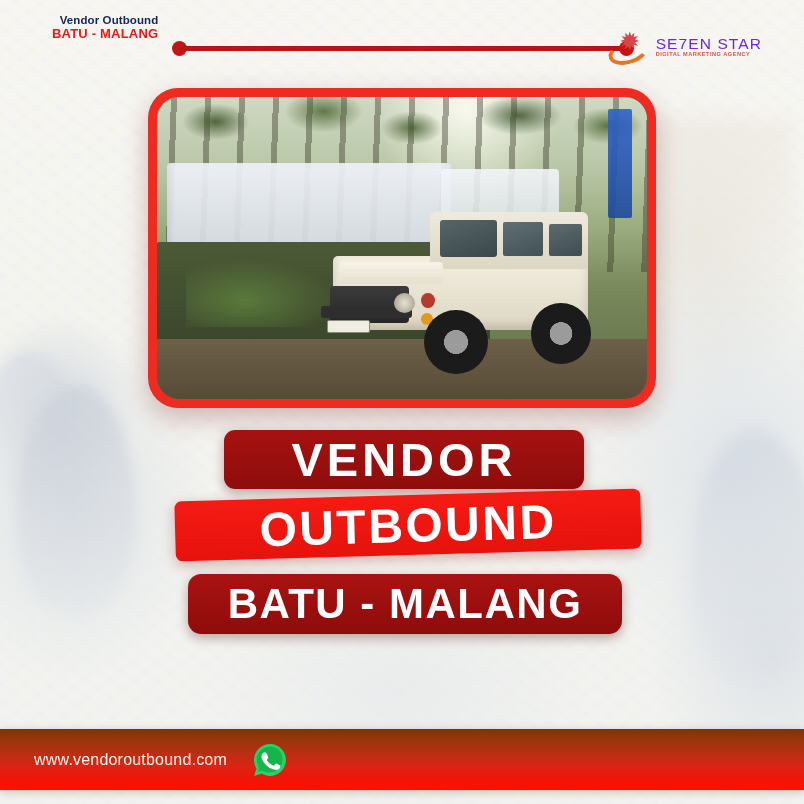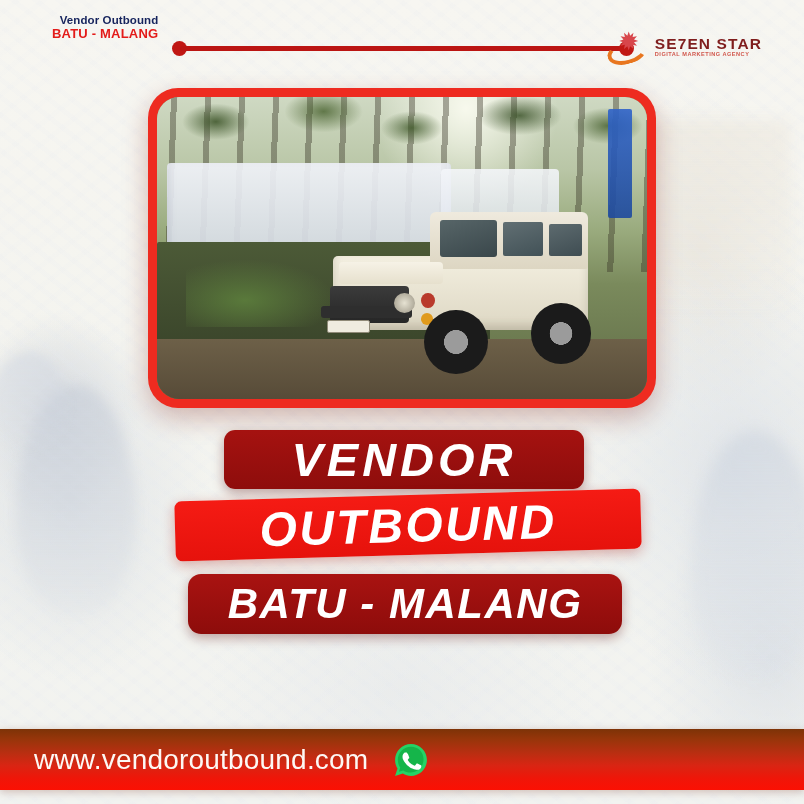--- a/index.html
+++ b/index.html
@@ -130,23 +130,23 @@
     left: 11px; top: 1px;
     width: 24px; height: 24px;
     color: #d8464b;
     font-size: 25px;
     line-height: 24px;
     text-align: center;
   }
   .logo-text { line-height: 1.05; }
   .logo-name {
     font-size: 15.5px;
-    font-weight: 700;
+    font-weight: 400;
     letter-spacing: 1.1px;
-    color: #7f1d1d;
+    color: #6d28d9;
     white-space: nowrap;
   }
   .logo-sub {
     font-size: 5.6px;
     font-weight: 700;
     letter-spacing: .5px;
     color: #d1574c;
     white-space: nowrap;
   }
 
@@ -227,21 +227,21 @@
   .j-plate { position:absolute; left:6%;  top:64%; width:14%; height:8%;
              background:#efece0; border:1px solid #8f8a78; border-radius:2px; }
   .j-wheelF{ position:absolute; left:38%; top:58%; width:21%; height:38%;
              background:radial-gradient(circle at 50% 50%, #9b9b9b 0 26%, #1b1b1b 27% 100%);
              border-radius:50%; }
   .j-wheelR{ position:absolute; left:73%; top:54%; width:20%; height:36%;
              background:radial-gradient(circle at 50% 50%, #9b9b9b 0 26%, #1b1b1b 27% 100%);
              border-radius:50%; }
 
   
-  .banners { position:absolute; left:0; top:0; width:654px; height:804px; z-index:6; pointer-events:none;font-style:italic; }
+  .banners { position:absolute; left:0; top:0; width:654px; height:804px; z-index:6; pointer-events:none; }
   .banner {
     position: absolute;
     display: flex;
     align-items: center;
     justify-content: center;
     color: #ffffff;
     font-weight: 700;
     white-space: nowrap;
     pointer-events: auto;
   }
@@ -282,21 +282,21 @@
     background: linear-gradient(180deg,
         #7d3307 0%, #96350a 16%, #b72f11 38%, #d92513 60%, #f01508 82%, #fb1003 100%);
     display: flex;
     align-items: center;
     z-index: 7;
     box-shadow: 0 2px 8px rgba(110,30,10,.25);
   }
   .footer-url {
     margin-left: 34px;
     color: #fdf8f4;
-    font-size: 28px;
+    font-size: 16px;
     font-weight: 400;
     letter-spacing: .2px;
     white-space: nowrap;
   }
   .wa {
     position: relative;
     margin-left: 26px;
     width: 34px; height: 34px;
     flex: 0 0 34px;
   }

